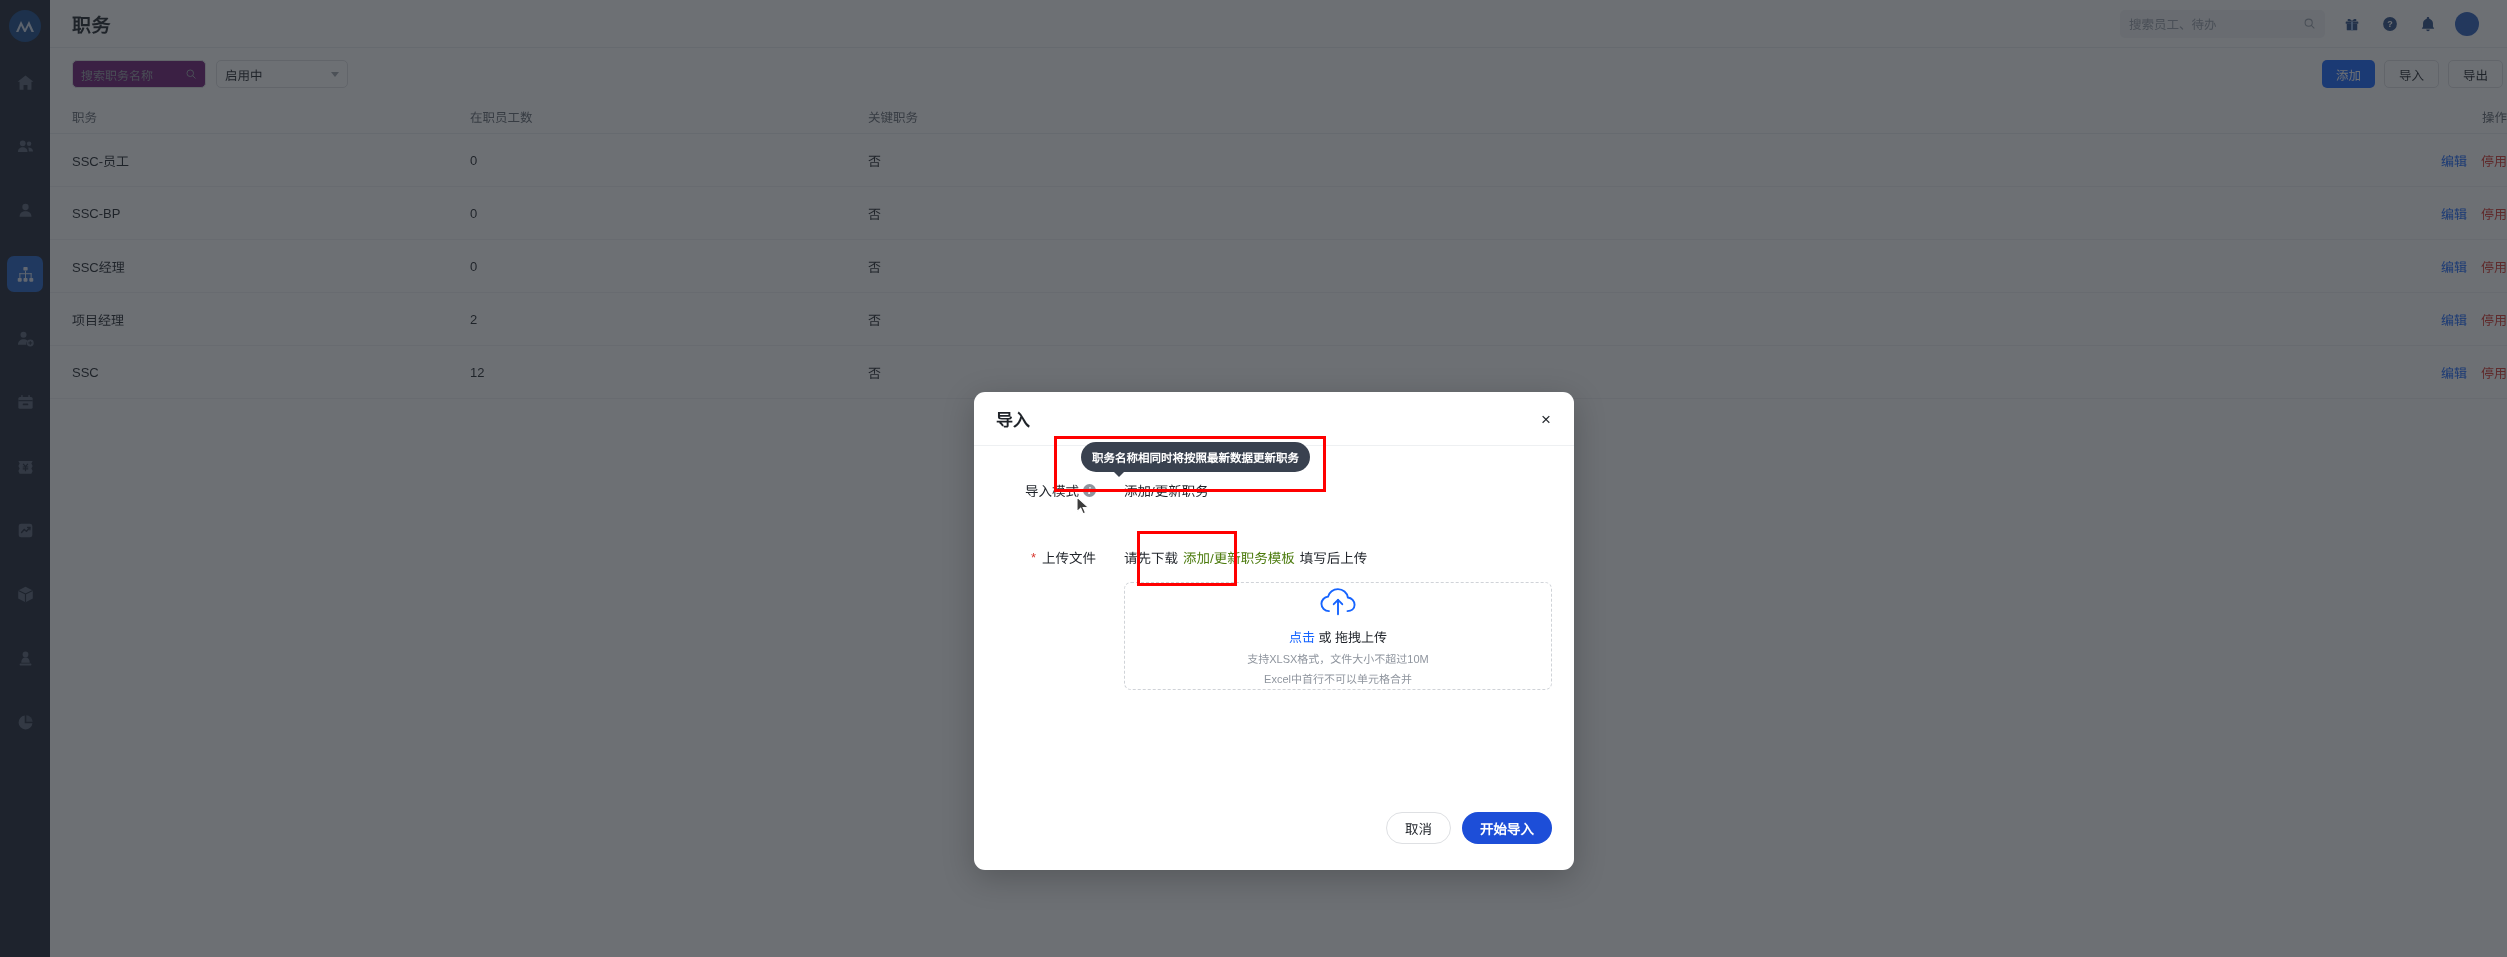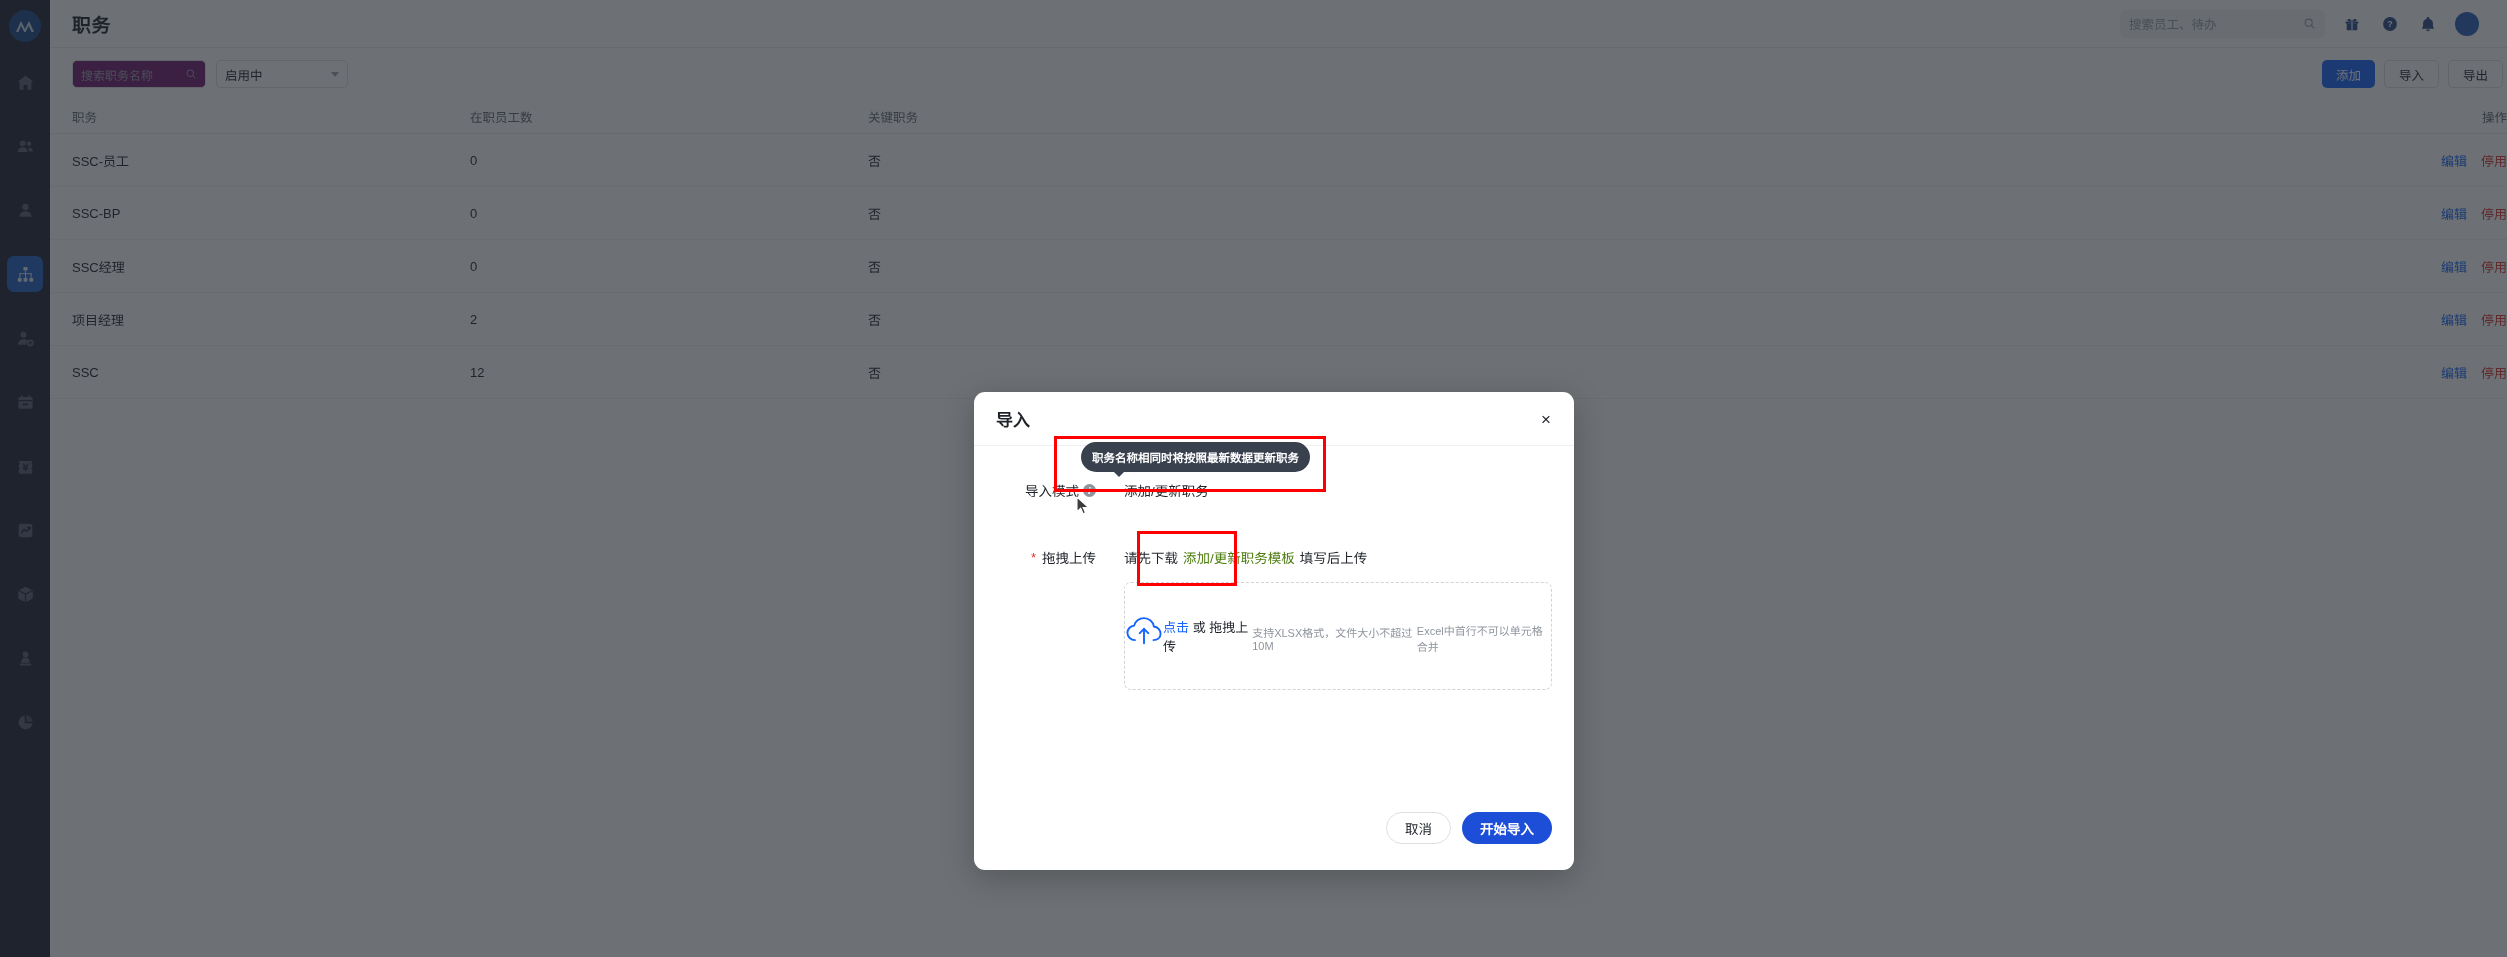--- a/index.html
+++ b/index.html
@@ -235,22 +235,22 @@
     left: 141px; top: -16px;
     width: 100px; height: 55px;
     border: 3px solid #ff0000;
     z-index: 55; pointer-events: none;
   }
 
   .dropzone {
     margin-top: 15px; margin-left: 128px;
     width: 428px; height: 108px;
     border: 1px dashed #d0d3d8; border-radius: 7px;
-    display: flex; flex-direction: row; align-items: center; justify-content: center;
-    cursor: pointer; background: #fff;
+    display: flex; flex-direction: column; align-items: center; justify-content: center;
+    cursor: pointer; background: #fff; text-align: center;
   }
   .dz-icon { margin-bottom: 6px; }
   .dz-main { font-size: 13px; color: #1f2329; font-weight: 500; }
   .dz-main .b { color: #1664ff; }
   .dz-sub { font-size: 11px; color: #8f959e; margin-top: 4px; }
 
   .modal-foot {
     flex: 0 0 auto; height: 70px;
     display: flex; align-items: center; justify-content: flex-end;
     gap: 11px; padding: 0 22px 14px 0;
@@ -517,21 +517,21 @@
 
         <svg class="cursor" width="14" height="20" viewBox="0 0 14 20">
           <path d="M1 1 L1 15.6 L4.7 12.2 L7.1 17.8 L9.5 16.8 L7.1 11.4 L12 11.2 Z" fill="#3c3c3c" stroke="#ffffff" stroke-width="1.1"></path>
         </svg>
       </div>
 
       <div class="row-upload">
         <div class="upl-line">
           <div class="flabel">
             <span class="req-star">*</span>
-            <span>拖拽上传</span>
+            <span>上传文件</span>
           </div>
           <div class="fvalue" style="display:flex;align-items:center;">
             <span>请先下载</span>
             <span class="tpl-link">添加/更新职务模板</span>
             <span>填写后上传</span>
           </div>
           <div class="hl-box-2"></div>
         </div>
 
         <div class="dropzone">

